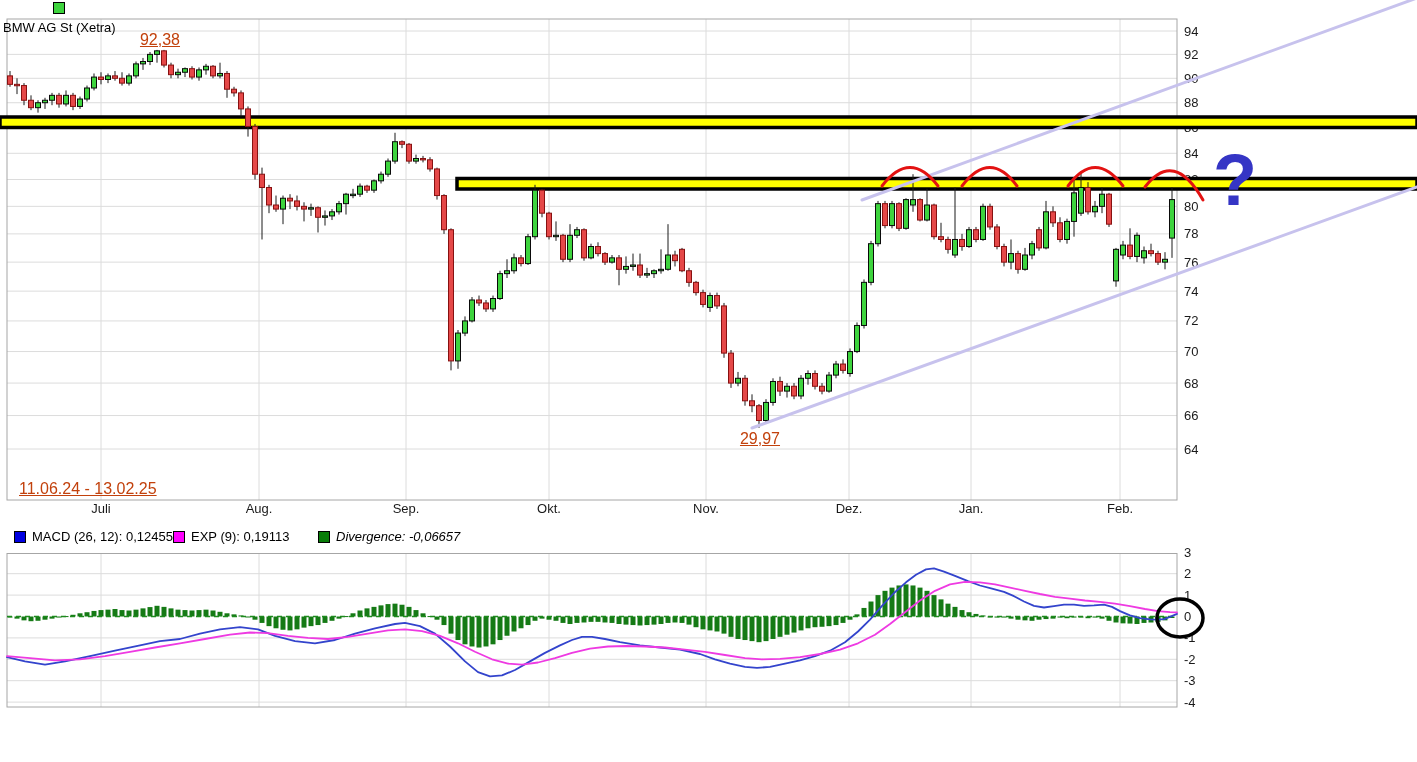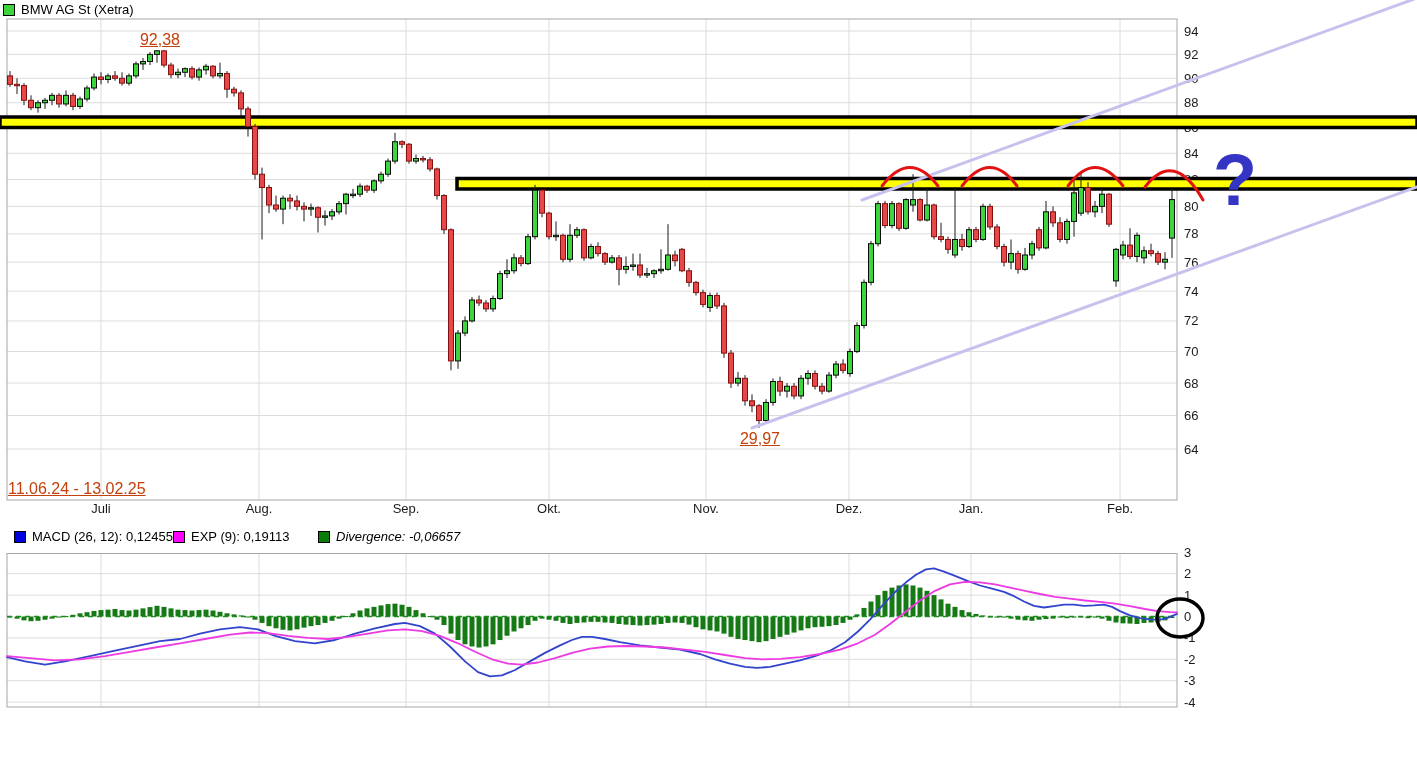--- a/index.html
+++ b/index.html
@@ -1,20 +1,20 @@
 <!DOCTYPE html>
 <html><head>
 <meta charset="utf-8">
 <style>
   html,body{margin:0;padding:0;background:#fff;}
   #page{position:relative;width:1417px;height:762px;background:#fff;overflow:hidden;
         font-family:"Liberation Sans",sans-serif;}
   #chart-svg{position:absolute;left:0;top:0;}
   .hdr{position:absolute;left:3px;top:2px;display:flex;align-items:center;gap:6px;
-       font-size:13px;color:#000;}
+       font-size:13px;color:#000;flex-direction:column;}
   .swatch{display:inline-block;width:10px;height:10px;border:1px solid #000;}
   .gray-ann{position:absolute;color:#c2410c;font-size:16px;text-decoration:underline;}
   .center-ann{width:80px;text-align:center;}
   .legend-row{position:absolute;top:529px;left:0;height:18px;font-size:13px;color:#000;}
   .legend-item{position:absolute;display:flex;align-items:center;gap:6px;white-space:nowrap;}
   .qmark{position:absolute;left:1213px;top:144px;font-size:72px;line-height:1;
          font-weight:bold;color:#3535c5;}
   svg text{font-family:"Liberation Sans",sans-serif;font-size:13px;fill:#1a1a1a;}
   svg text.month{font-size:13px;}
 </style>
@@ -634,21 +634,21 @@
       </g>
     </svg>
 
   <div class="hdr">
     <span class="swatch" style="background:#3ed43e"></span>
     <span>BMW AG St (Xetra)</span>
   </div>
 
   <div class="gray-ann center-ann" style="left:120px;top:31px;">92,38</div>
   <div class="gray-ann center-ann" style="left:720px;top:430px;">29,97</div>
-  <div class="gray-ann" style="left:8px;top:480px;">11.06.24 - 13.02.25</div>
+  <div class="gray-ann" style="left:19px;top:480px;">11.06.24 - 13.02.25</div>
 
   <div class="qmark">?</div>
 
   <div class="legend-row">
     <div class="legend-item" style="left:14px;">
       <span class="swatch" style="background:#0000e0"></span>
       <span>MACD (26, 12): 0,12455</span>
     </div>
     <div class="legend-item" style="left:173px;">
       <span class="swatch" style="background:#ff00ff"></span>

